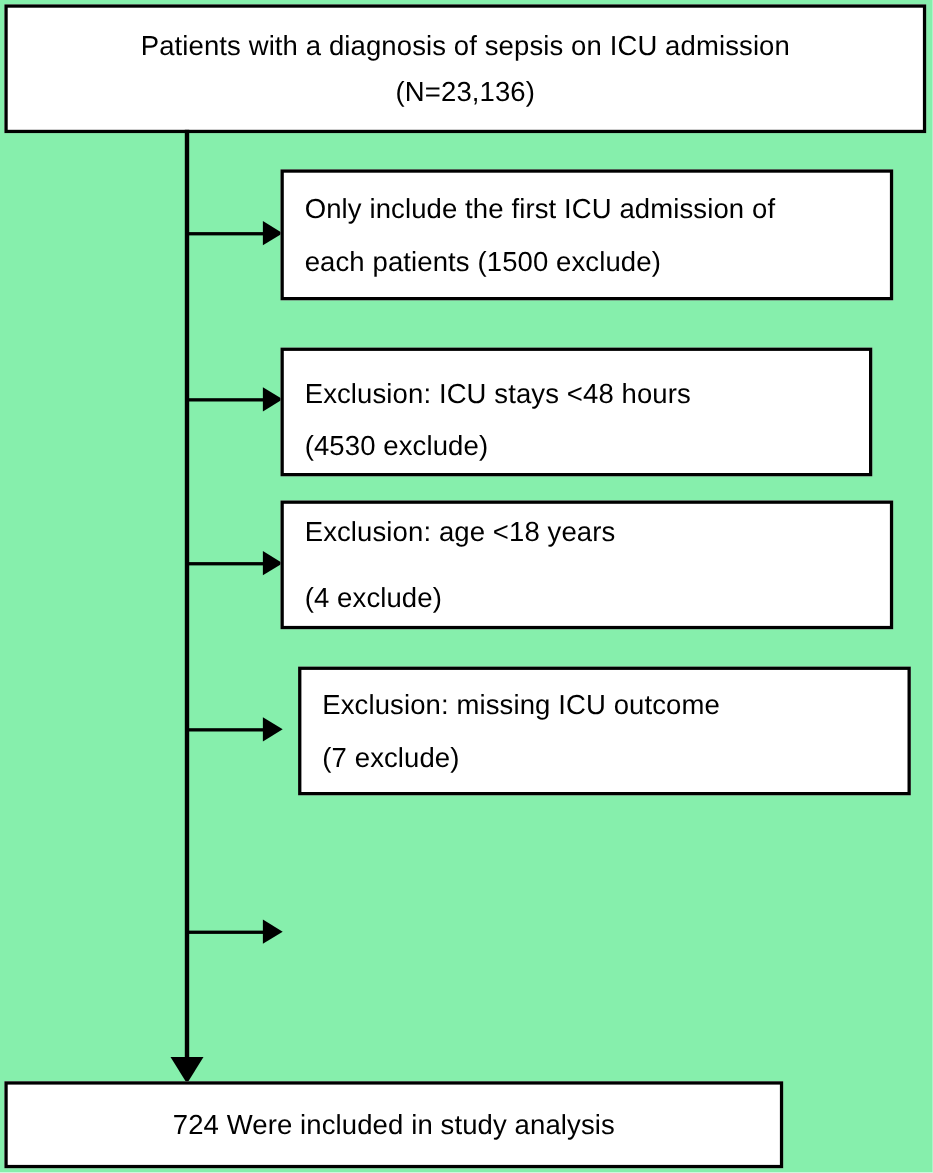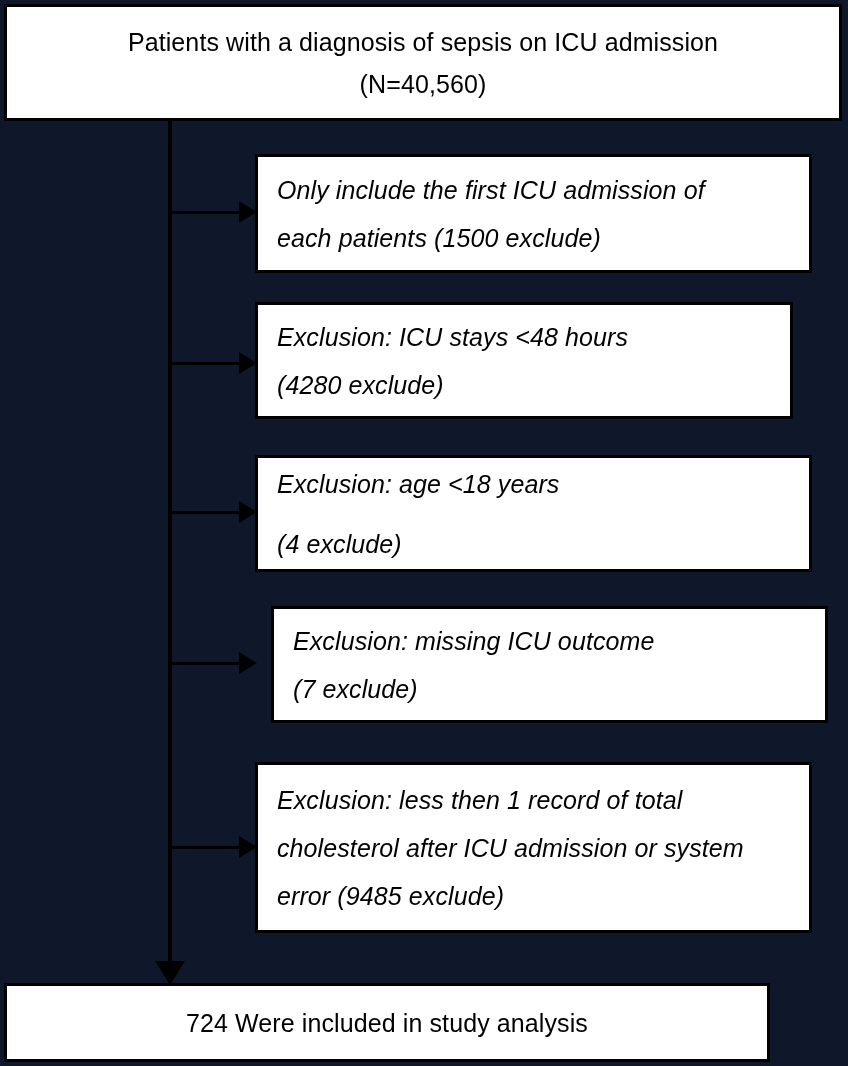--- a/index.html
+++ b/index.html
@@ -9,21 +9,21 @@
     background: #ffffff;
   }
   body {
     font-family: "Liberation Sans", sans-serif;
     color: #000000;
   }
   #flowchart {
     position: relative;
     width: 848px;
     height: 1066px;
-    background: #0f172a;
+    background: #86efac;
     overflow: hidden;
   }
 
   
   .box {
     position: absolute;
     box-sizing: border-box;
     background: #ffffff;
     border: 3px solid #000000;
     display: flex;
@@ -32,21 +32,20 @@
   }
   .box.centered {
     align-items: center;
     text-align: center;
   }
   .box.left {
     align-items: flex-start;
     text-align: left;
     padding-left: 19px;
     padding-right: 12px;
-    font-style: italic;
   }
   .line {
     display: block;
     font-size: 25px;
     line-height: 44px;
     white-space: nowrap;
     letter-spacing: 0.1px;
   }
   .box.left .line {
     line-height: 48px;
@@ -57,28 +56,28 @@
     left: 4px;
     top: 4px;
     width: 838px;
     height: 117px;
   }
   #box-top .line { line-height: 42px; }
 
   #box-bottom {
     left: 4px;
     top: 983px;
-    width: 766px;
+    width: 708px;
     height: 79px;
   }
   #box-bottom .line { line-height: 36px; }
 
   
   #box-excl-0 { left: 255px; top: 154px; width: 557px; height: 119px; }
-  #box-excl-1 { left: 255px; top: 302px; width: 538px; height: 117px; }
+  #box-excl-1 { left: 255px; top: 316px; width: 538px; height: 117px; justify-content: flex-end; }
   #box-excl-2 { left: 255px; top: 455px; width: 557px; height: 117px; gap: 12px; }
   #box-excl-3 { left: 271px; top: 606px; width: 557px; height: 117px; }
   #box-excl-4 { left: 255px; top: 762px; width: 557px; height: 171px; }
 
   
   .trunk {
     position: absolute;
     left: 168px;
     top: 118px;
     width: 4px;
@@ -123,21 +122,21 @@
     border-right: 15px solid transparent;
   }
 </style>
 </head>
 <body>
 
 <div id="flowchart">
 
   <div class="box centered" id="box-top">
     <span class="line">Patients with a diagnosis of sepsis on ICU admission</span>
-    <span class="line">(N=40,560)</span>
+    <span class="line">(N=23,136)</span>
   </div>
 
   <div class="trunk"></div>
 
   <div class="branch" id="branch-0"></div>
   <div class="branch-head" id="branch-head-0"></div>
 
   <div class="branch" id="branch-1"></div>
   <div class="branch-head" id="branch-head-1"></div>
 
@@ -152,36 +151,31 @@
 
   <div class="trunk-head"></div>
 
   <div class="box left" id="box-excl-0">
     <span class="line">Only include the first ICU admission of</span>
     <span class="line">each patients (1500 exclude)</span>
   </div>
 
   <div class="box left" id="box-excl-1">
     <span class="line">Exclusion: ICU stays &lt;48 hours</span>
-    <span class="line">(4280 exclude)</span>
+    <span class="line">(4530 exclude)</span>
   </div>
 
   <div class="box left" id="box-excl-2">
     <span class="line">Exclusion: age &lt;18 years</span>
     <span class="line">(4 exclude)</span>
   </div>
 
   <div class="box left" id="box-excl-3">
     <span class="line">Exclusion: missing ICU outcome</span>
     <span class="line">(7 exclude)</span>
   </div>
 
-  <div class="box left" id="box-excl-4">
-    <span class="line">Exclusion: less then 1 record of total</span>
-    <span class="line">cholesterol after ICU admission or system</span>
-    <span class="line">error (9485 exclude)</span>
-  </div>
 
   <div class="box centered" id="box-bottom">
     <span class="line">724 Were included in study analysis</span>
   </div>
 
 </div>
 
 </body></html>

